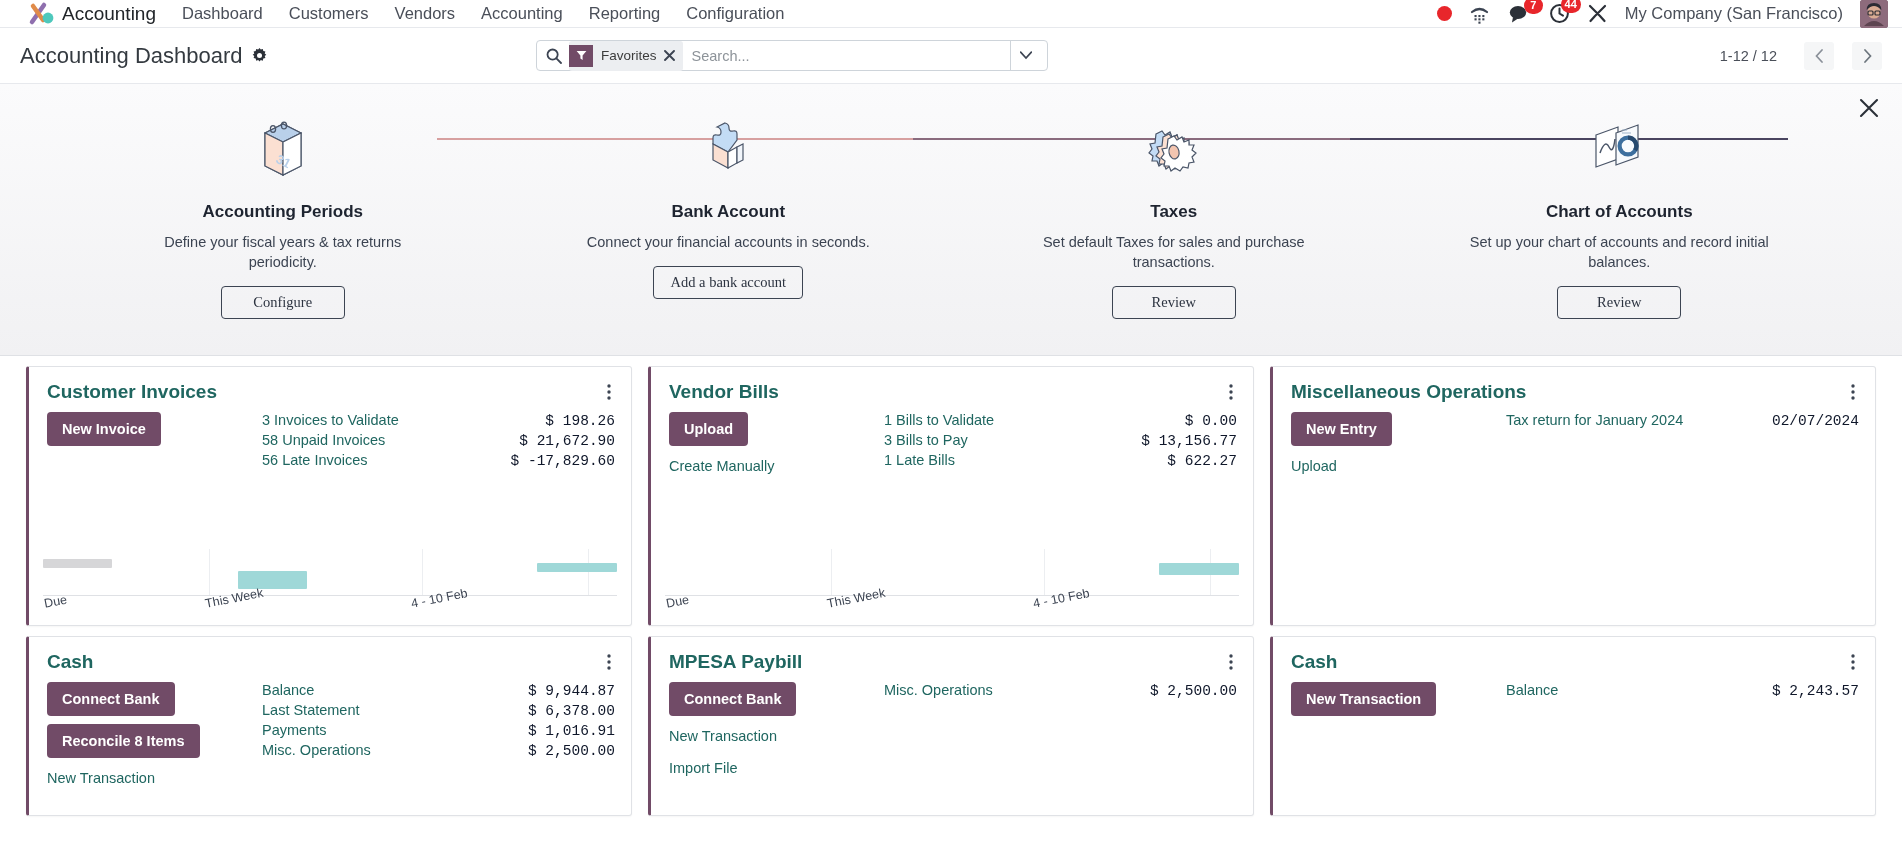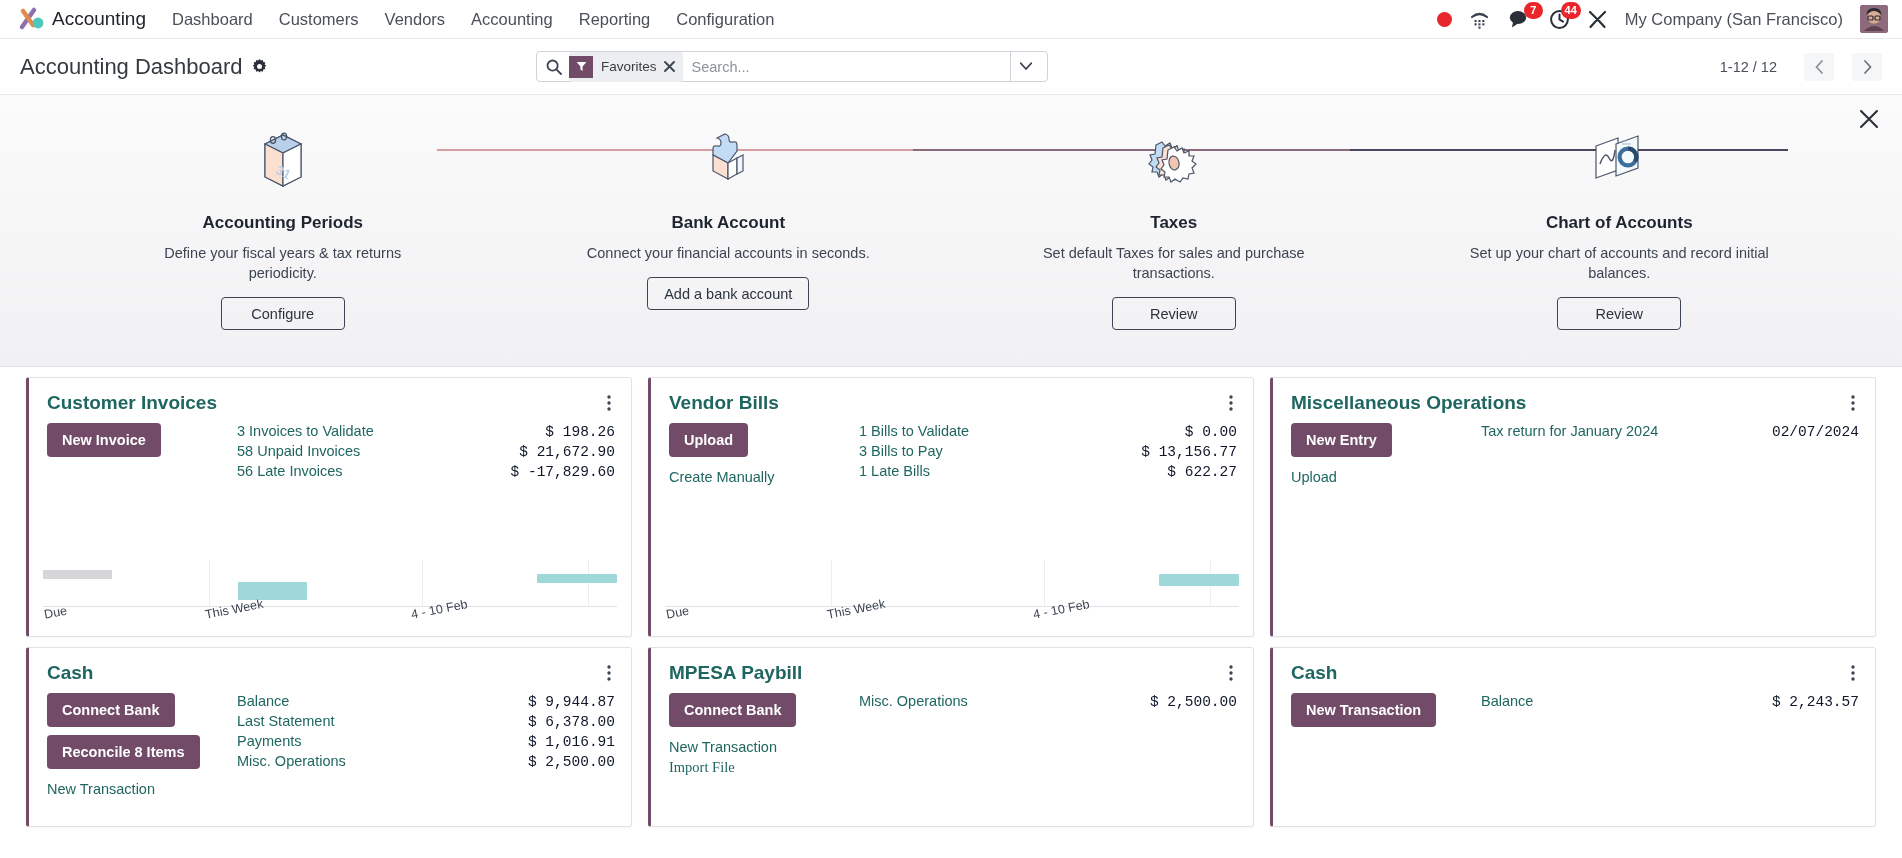--- a/index.html
+++ b/index.html
@@ -6,26 +6,26 @@
   html, body {
     width: 1902px; height: 858px;
     font-family: "Liberation Sans", sans-serif;
     background: #ffffff;
     overflow: hidden;
     -webkit-font-smoothing: antialiased;
   }
 
   
   .navbar {
-    height: 39px;
+    height: 28px;
     background: #ffffff;
     border-bottom: 1px solid #e7e9ed;
     display: flex;
     align-items: center;
-    padding: 0 14px 0 16px;
+    padding: 0 14px 0 26px;
     position: relative;
   }
   .brand-logo { width: 30px; height: 26px; margin-right: 6px; flex: 0 0 auto; }
   .brand-name {
     font-size: 19px; color: #212529; font-weight: 400;
     margin-right: 26px; white-space: nowrap;
   }
   .nav-links { display: flex; align-items: center; gap: 26px; }
   .nav-link {
     font-size: 16.5px; color: #4a4f59; white-space: nowrap; cursor: pointer;
@@ -126,21 +126,21 @@
     margin-top: 16px; white-space: nowrap;
   }
   .step-desc {
     font-size: 14.5px; color: #3c4452; text-align: center;
     margin-top: 10px; line-height: 1.38; max-width: 300px;
   }
   .step-btn {
     margin-top: 14px; min-width: 124px; height: 33px;
     border: 1px solid #3c4452; background: transparent; border-radius: 4px;
     font-size: 14.5px; color: #2c3340; cursor: pointer;
-    font-family: Liberation Sans, sans-serif; padding: 0 16px;
+    font-family: Liberation Serif, serif; padding: 0 16px;
   }
 
   
   .kanban {
     display: flex; flex-wrap: wrap;
     padding: 10px 18px 0 18px; gap: 0;
     background: #ffffff;
   }
   .card-slot { width: 33.333%; padding: 0 8px 10px 8px; }
   .card {
@@ -153,21 +153,21 @@
   .card.h-short { height: 180px; }
   .card-head {
     display: flex; align-items: flex-start;
     padding: 14px 16px 0 18px;
   }
   .card-title {
     font-size: 19px; color: #1f6660; font-weight: 700; cursor: pointer;
     white-space: nowrap;
   }
   .card-menu { margin-left: auto; cursor: pointer; padding: 3px 4px; display: flex; }
-  .card-body { display: flex; padding: 9px 16px 0 18px; flex: 1; }
+  .card-body { display: flex; padding: 9px 16px 0 18px; flex: 1; gap: 25px; }
   .card-left { width: 190px; flex: 0 0 auto; }
   .btn-primary {
     background: #714b67; color: #fff; border: none; border-radius: 4px;
     font-size: 14.5px; font-weight: 700; padding: 9px 15px;
     cursor: pointer; font-family: "Liberation Sans", sans-serif;
     display: inline-block; white-space: nowrap;
   }
   .link-action {
     display: block; font-size: 14.5px; color: #1f6660;
     margin-top: 12px; cursor: pointer; white-space: nowrap;
@@ -571,21 +571,21 @@
               <circle cx="2" cy="2" r="1.7" fill="#3c4452"></circle>
               <circle cx="2" cy="8" r="1.7" fill="#3c4452"></circle>
               <circle cx="2" cy="14" r="1.7" fill="#3c4452"></circle>
             </svg>
         </span>
       </div>
       <div class="card-body">
         <div class="card-left">
           <button class="btn-primary">Connect Bank</button>
           <span class="link-action">New Transaction</span>
-          <span class="link-action" style="margin-top:4px;font-family:Liberation Serif, serif;">Import File</span>
+          <span class="link-action" style="margin-top:16px;">Import File</span>
         </div>
         <div class="card-right">
           <div class="stat-row">
             <span class="stat-label">Misc. Operations</span>
             <span class="stat-value">$ 2,500.00</span>
           </div>
         </div>
       </div>
     </div>
   </div>

